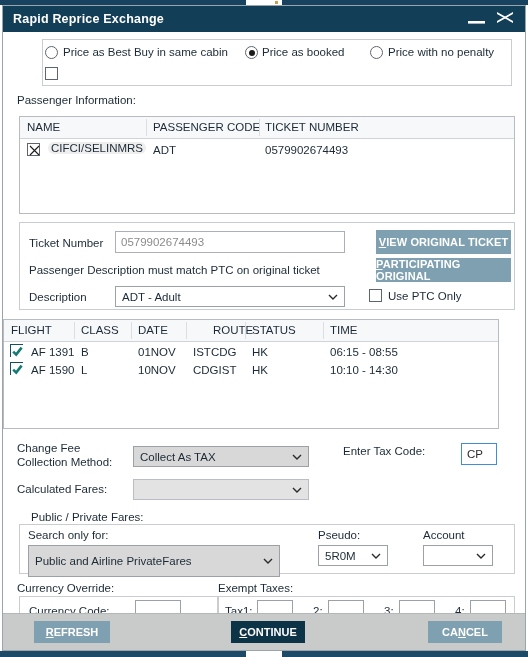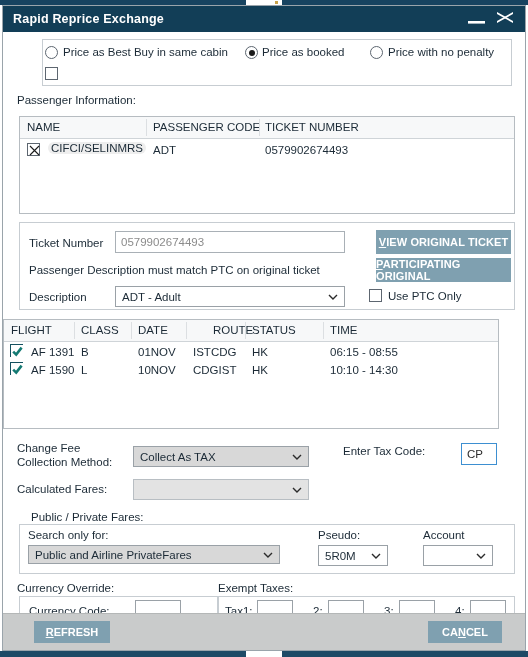--- a/index.html
+++ b/index.html
@@ -380,21 +380,21 @@
         <path d="M1 1 L5 5 L9 1" stroke="#2b2b2b" stroke-width="1.4" fill="none"></path>
       </svg>
     </div>
 
     <div class="lbl" style="left:28px; top:505px;">Public / Private Fares:</div>
 
     <div class="panel" style="left:16px; top:518px; width:496px; height:50px;">
     </div>
 
     <div class="lbl" style="left:25px; top:523px;">Search only for:</div>
-    <div class="sel gray" style="left:25px; top:539px; width:252px; height:19px;text-align:center;">
+    <div class="sel gray" style="left:25px; top:539px; width:252px; height:32px;text-align:center;">
       <span class="selval">Public and Airline PrivateFares</span>
       <svg class="arrow" viewBox="0 0 10 6">
         <path d="M1 1 L5 5 L9 1" stroke="#2b2b2b" stroke-width="1.4" fill="none"></path>
       </svg>
     </div>
 
     <div class="lbl" style="left:315px; top:523px;">Pseudo:</div>
     <div class="sel white" style="left:315px; top:539px; width:70px; height:21px;">
       <span class="selval">5R0M</span>
       <svg class="arrow" viewBox="0 0 10 6">
@@ -430,20 +430,23 @@
     <div class="lbl" style="left:381px; top:599px;">3:</div>
     <div class="txt plain" style="left:396px; top:594px; width:36px; height:22px; line-height:20px;"></div>
 
     <div class="lbl" style="left:452px; top:599px;">4:</div>
     <div class="txt plain" style="left:467px; top:594px; width:36px; height:22px; line-height:20px;"></div>
 
     <div class="footer">
       <div class="fbtn light" style="left:31px; width:76px;">
         <span><u>R</u><span>EFRESH</span></span>
       </div>
+      <div class="fbtn dark" style="left:228px; width:74px;">
+        <span><u>C</u><span>ONTINUE</span></span>
+      </div>
       <div class="fbtn light" style="left:425px; width:74px;">
         <span><span>CA</span><u>N</u><span>CEL</span></span>
       </div>
     </div>
 
   </div>
 
   <div class="rail-bottom"></div>
   <div class="rail-bottom-notch"></div>
 

